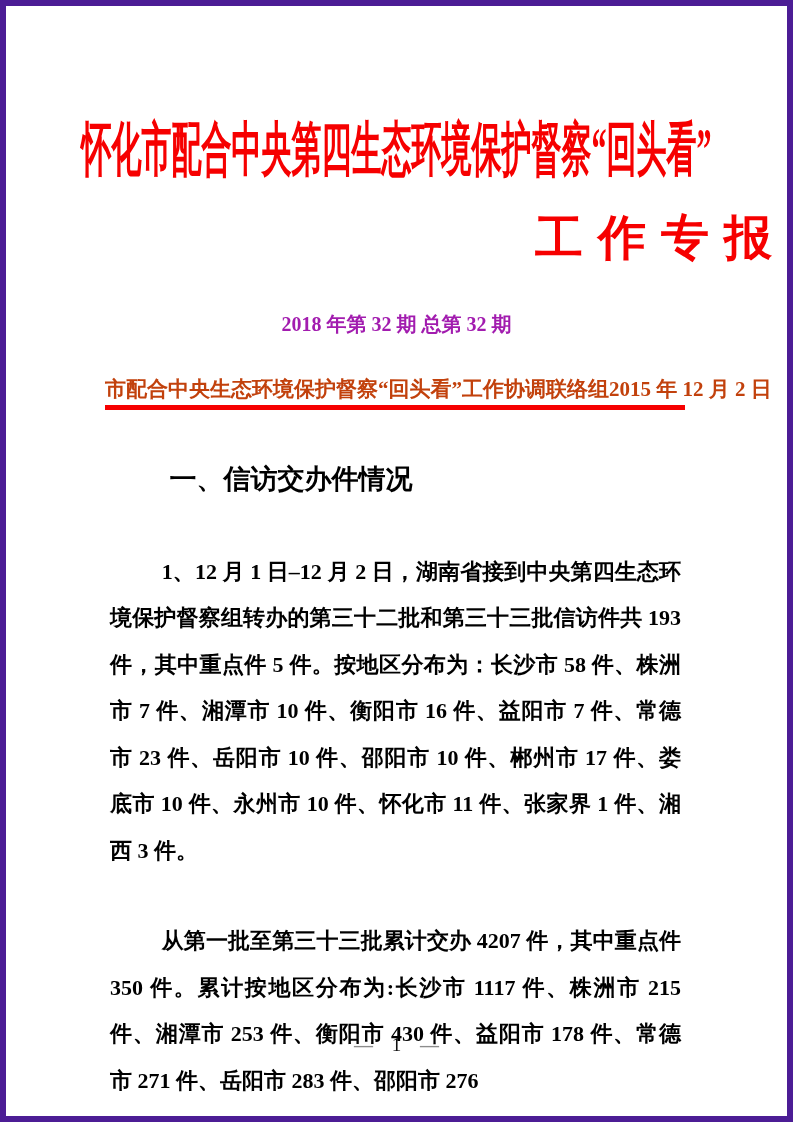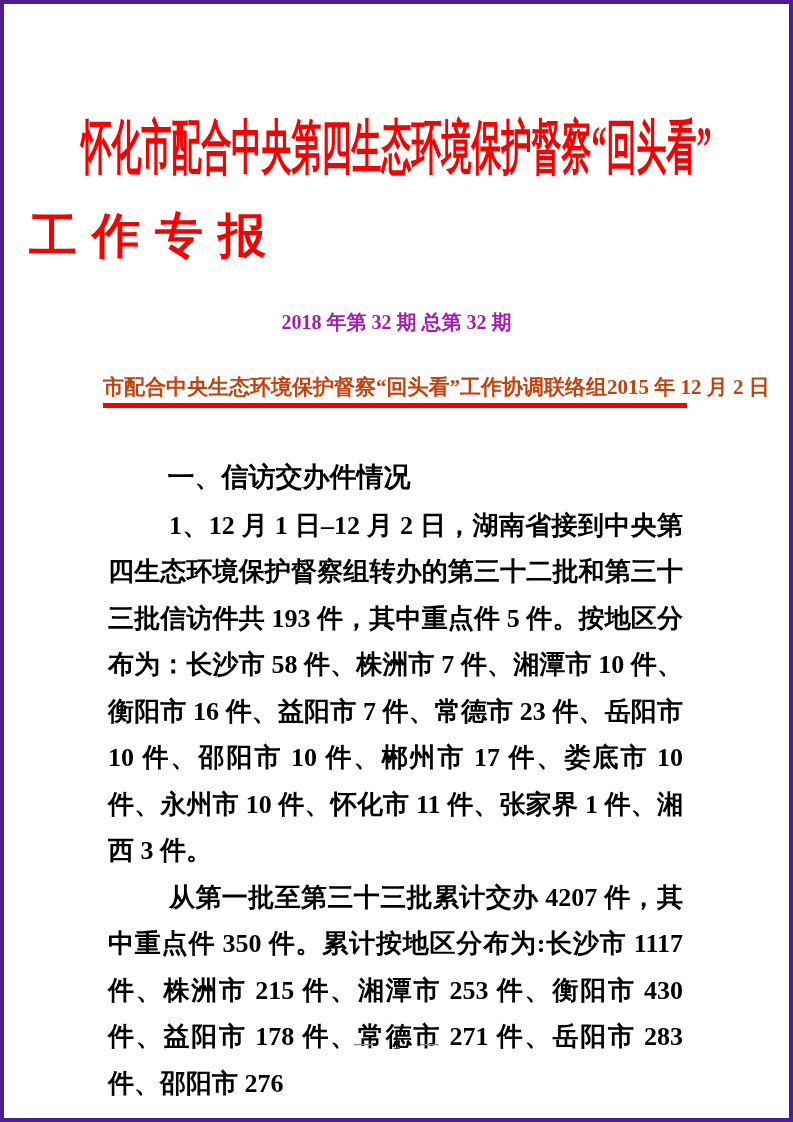--- a/index.html
+++ b/index.html
@@ -10,21 +10,21 @@
   html, body {
     background: #ffffff;
     font-family: "Liberation Serif", "DejaVu Serif", serif;
     overflow: hidden;
   }
   .page {
     position: relative;
     width: 793px;
     height: 1122px;
     background: #ffffff;
-    border: 4px solid #4c1d95;
+    border: 6px solid #4c1d95;
     overflow: hidden;
   }
 
   
   .masthead-title {
     position: absolute;
     top: 100px;
     left: 0;
     right: 0;
     height: 86px;
@@ -41,21 +41,21 @@
     transform: scale(1.0, 1.95);
     transform-origin: center center;
   }
   .masthead-subtitle {
     position: absolute;
     top: 196px;
     left: 16px;
     right: 0;
     height: 72px;
     line-height: 72px;
-    text-align: left;
+    text-align: right;
     font-size: 48px;
     font-weight: bold;
     color: var(--accent);
     letter-spacing: 15px;
     padding-left: 9px;
   }
   .issue-line {
     position: absolute;
     top: 305px;
     left: 0;
@@ -96,25 +96,26 @@
     color: #000000;
   }
   .section-heading {
     font-family: Liberation Mono, monospace;
     font-size: 27px;
     font-weight: bold;
     line-height: 46.5px;
     text-indent: 2.2em;
   }
   .paragraph {
-    font-size: 26px;
+    font-size: 22px;
     font-weight: bold;
     line-height: 46.5px;
     text-align: justify;
     text-indent: 2.35em;
+    margin-top: 44px;
   }
 
   
   .page-footer {
     position: absolute;
     top: 1028px;
     left: 0;
     right: 0;
     text-align: center;
     font-size: 19px;

